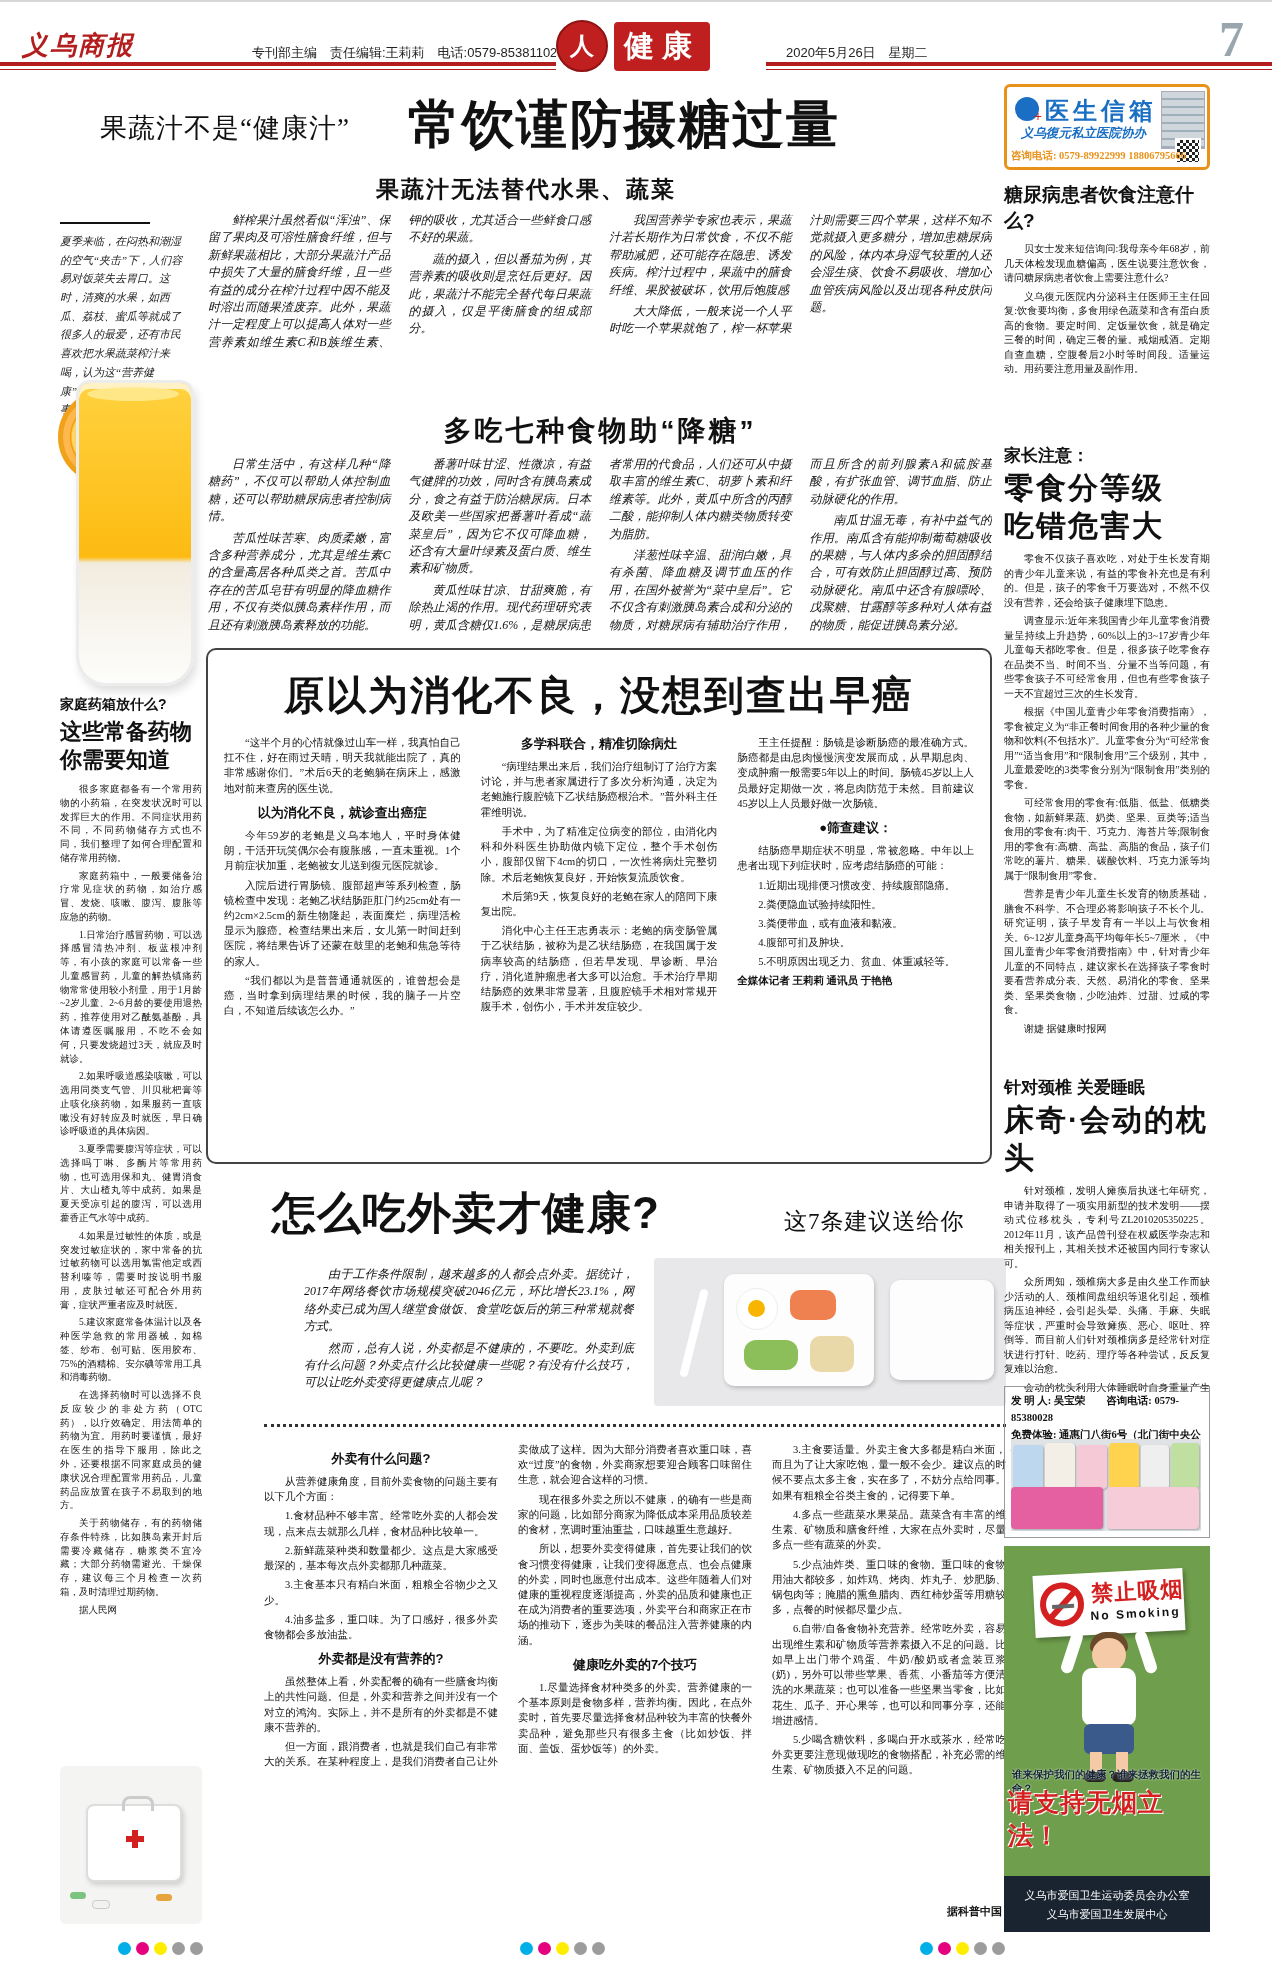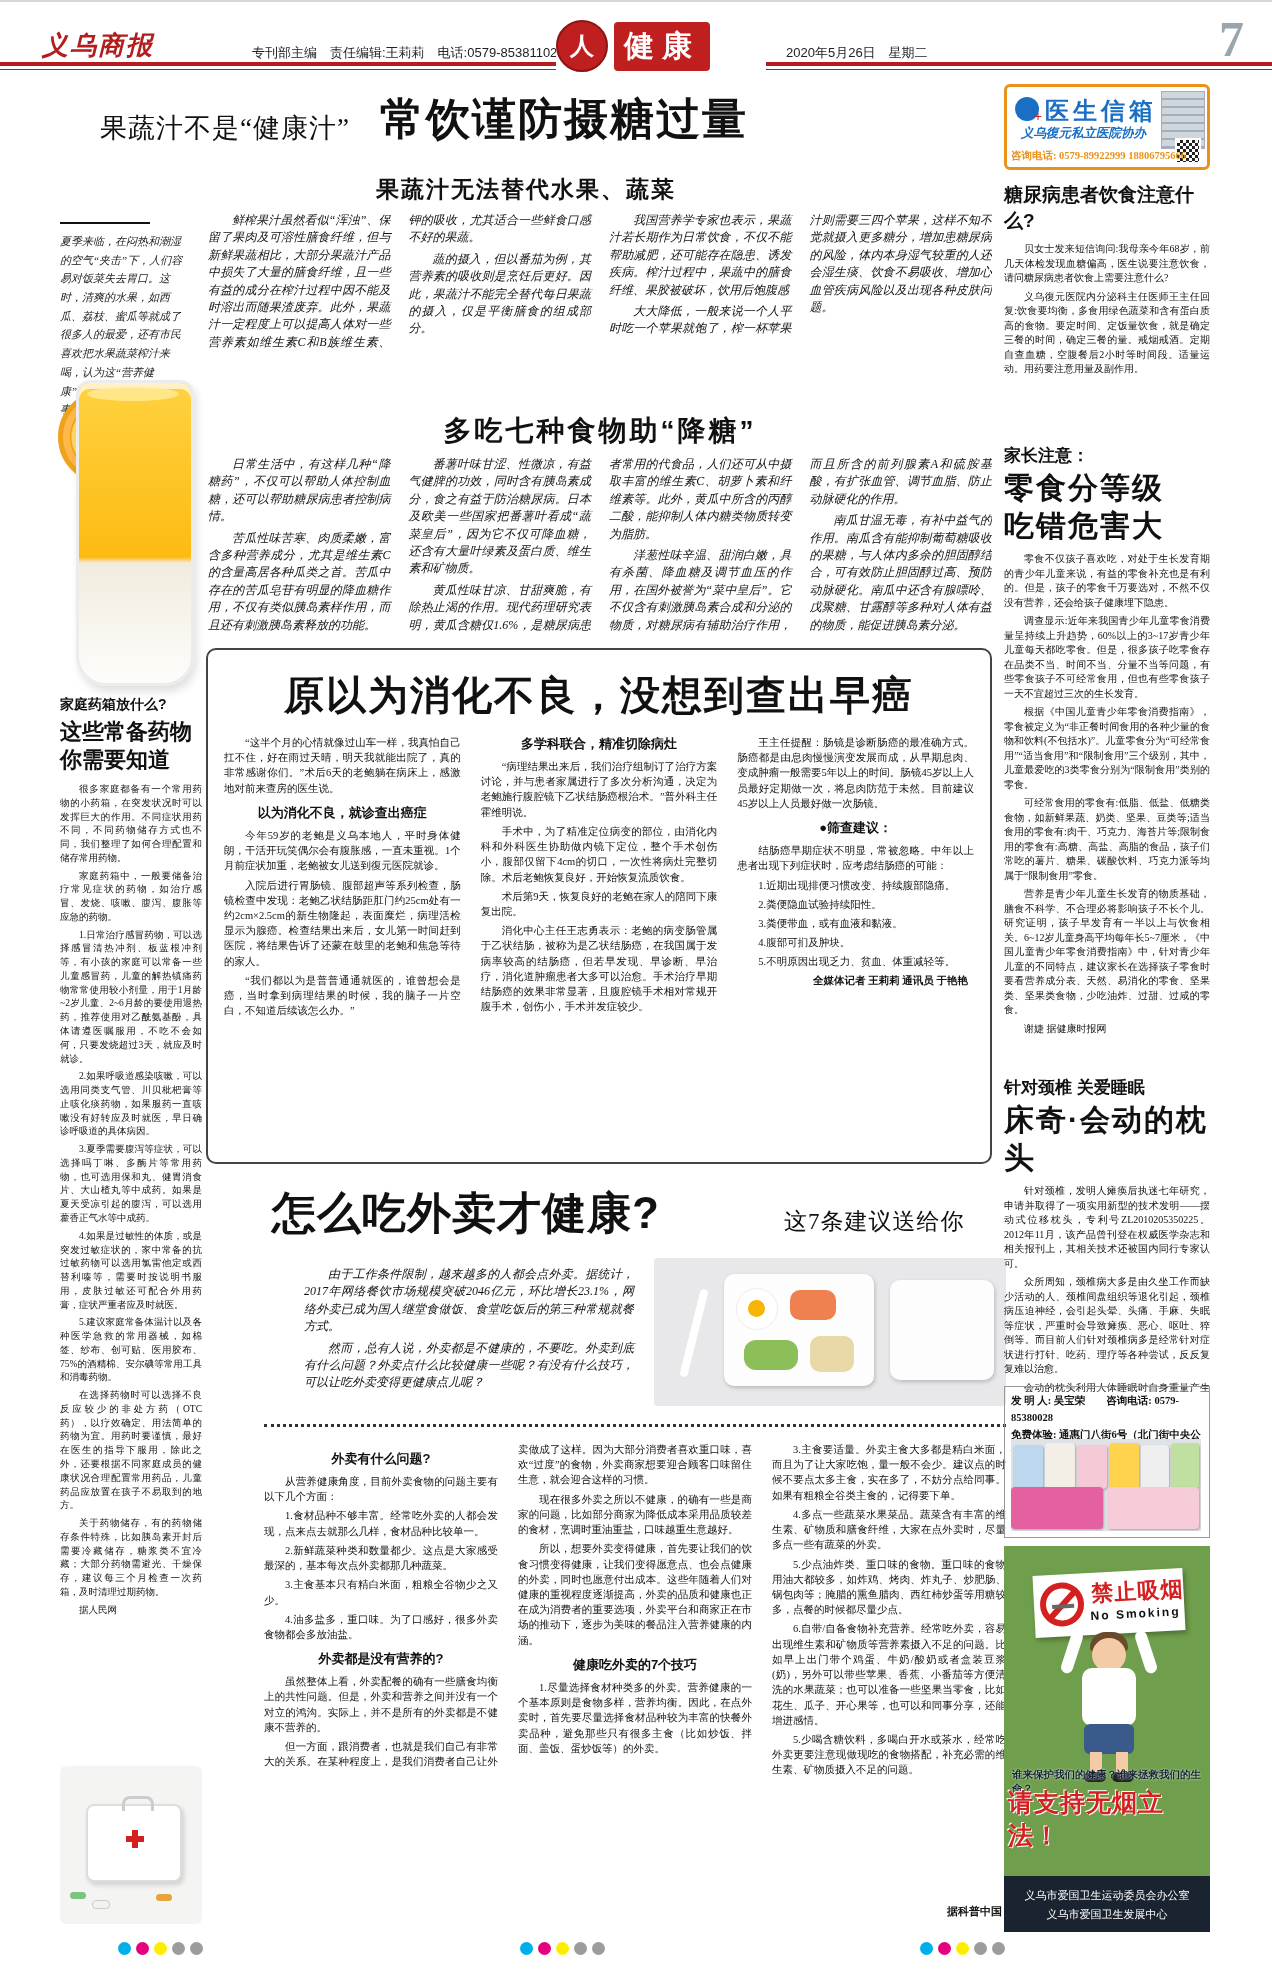--- a/index.html
+++ b/index.html
@@ -1,43 +1,43 @@
 <!DOCTYPE html>
 <html><head>
 <meta charset="utf-8">
 <style>
   html,body{margin:0;padding:0;background:#fff;}
   #page{position:relative;width:1272px;height:1971px;background:#fff;overflow:hidden;
         font-family:"Liberation Serif",serif;color:#111;}
   
   #topline{position:absolute;left:0;top:0;width:100%;height:2px;background:#d7d7d7;}
   #masthead{position:absolute;left:22px;top:28px;font-size:26px;font-weight:bold;font-style:italic;
-            color:#b31d1d;letter-spacing:2px;font-family:"Liberation Serif",serif;margin-left:20px;}
+            color:#b31d1d;letter-spacing:2px;font-family:"Liberation Serif",serif;}
   #edline{position:absolute;left:252px;top:44px;font-size:13px;color:#222;font-family:"Liberation Sans",sans-serif;}
   #pgnum{position:absolute;right:28px;top:10px;font-size:50px;font-weight:bold;color:#9aa6ae;}
   #redrule{position:absolute;left:0;top:62px;width:100%;height:4px;background:#b31d1d;}
   #redrule2{position:absolute;left:0;top:69px;width:100%;height:1px;background:#b31d1d;}
   #hbadge{position:absolute;left:556px;top:20px;width:210px;height:52px;background:#fff;display:flex;align-items:center;}
   .badgecircle{width:48px;height:48px;border-radius:50%;background:#c01f1f;color:#fff;display:flex;
                align-items:center;justify-content:center;font-size:24px;font-weight:bold;border:2px solid #8e1414;}
   .badgebox{margin-left:6px;background:#c01f1f;color:#fff;font-size:30px;font-weight:900;padding:4px 10px;
             letter-spacing:8px;font-family:"Liberation Sans",sans-serif;border-radius:4px;}
   #hdate{position:absolute;left:786px;top:44px;font-size:13px;color:#222;font-family:"Liberation Sans",sans-serif;}
   
   .para{margin:0 0 4px;text-indent:2em;text-align:justify;line-height:1.45;}
   .li{margin:0 0 4px;text-indent:2em;text-align:justify;line-height:1.45;}
   .colhead{text-align:center;font-weight:bold;font-size:13px;margin:8px 0 6px;text-indent:0;
            font-family:"Liberation Sans",sans-serif;}
-  .byline{text-align:right;font-weight:bold;margin:4px 6px 16px 0;}
+  .byline{text-align:left;font-weight:bold;margin:4px 6px 16px 0;}
   .cols4{column-count:4;column-gap:18px;font-size:12px;overflow:hidden;font-style:italic;}
   .cols3{column-count:3;column-gap:20px;font-size:10.5px;overflow:hidden;}
   
   #lead{position:absolute;left:60px;top:84px;width:932px;height:556px;}
   #lead-kicker{position:absolute;left:40px;top:26px;font-size:27px;color:#111;letter-spacing:1px;}
-  #lead-headline{position:absolute;left:320px;top:6px;font-size:44px;font-weight:900;
+  #lead-headline{position:absolute;left:348px;top:6px;font-size:52px;font-weight:900;
                  font-family:Liberation Mono, monospace;letter-spacing:2px;}
   #lead-subhead{position:absolute;left:316px;top:90px;font-size:23px;font-weight:bold;letter-spacing:2px;}
   #lead-intro{position:absolute;left:0;top:128px;width:128px;font-size:11px;font-style:italic;
               line-height:1.7;color:#222;padding-top:10px;}
   #lead-intro:before{content:"";display:block;width:90px;height:2px;background:#111;margin-bottom:8px;}
   #lead-cols1{position:absolute;left:148px;top:128px;width:784px;height:190px;}
   #sec2-title{position:absolute;left:148px;top:328px;width:784px;text-align:center;font-size:28px;
               font-weight:900;font-family:"Liberation Sans",sans-serif;letter-spacing:3px;}
   #lead-cols2{position:absolute;left:148px;top:372px;width:784px;height:182px;}
   

